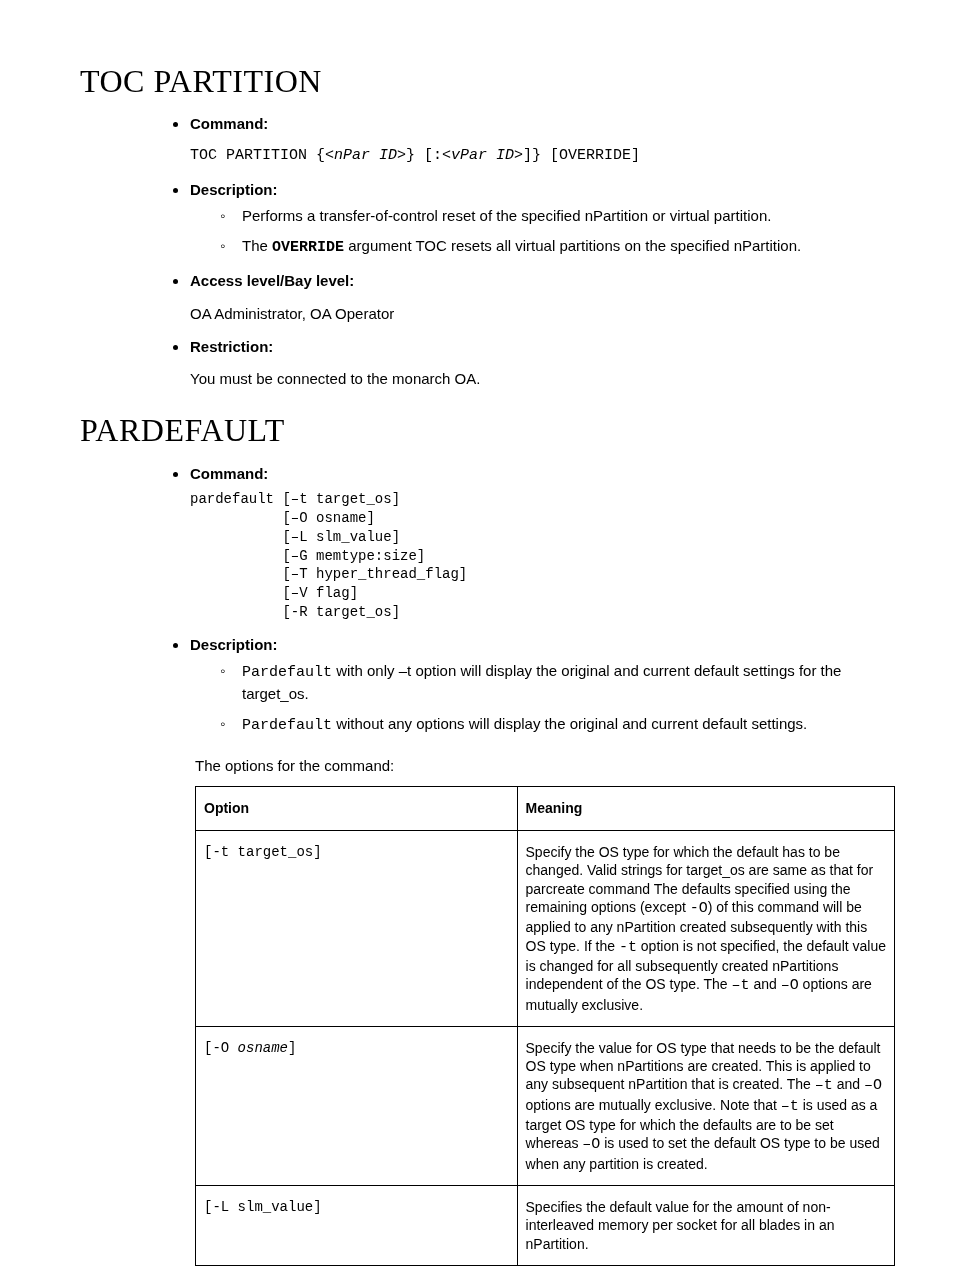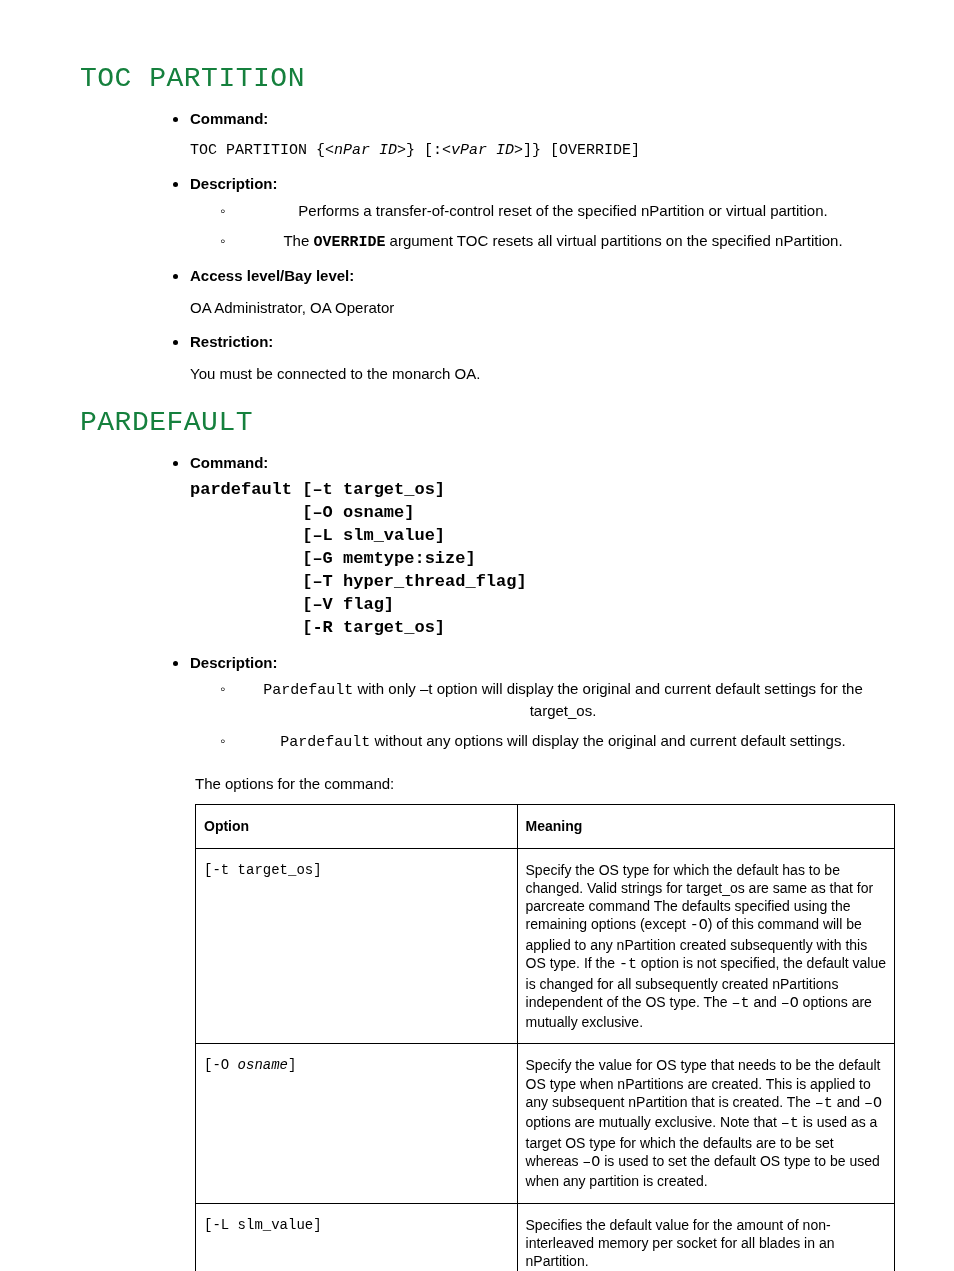--- a/index.html
+++ b/index.html
@@ -4,24 +4,24 @@
 <style>
   body {
     font-family: Arial, Helvetica, sans-serif;
     font-size: 15px;
     color: #000;
     margin: 0;
     padding: 60px 70px 40px 80px;
     line-height: 1.35;
   }
   h1 {
-    font-family: Liberation Mono, monospace;
+    font-family: Liberation Serif, serif;
     font-weight: 300;
-    font-size: 28px;
-    color: #15803d;
+    font-size: 32px;
+    color: #000000;
     margin: 0 0 8px 0;
     letter-spacing: 0.5px;
   }
   ul.outer {
     list-style: disc;
     padding-left: 110px;
     margin: 4px 0 20px 0;
   }
   ul.outer > li {
     margin-bottom: 10px;
@@ -32,45 +32,43 @@
   }
   ul.inner {
     list-style: none;
     padding-left: 30px;
     margin: 6px 0 0 0;
   }
   ul.inner > li {
     position: relative;
     margin-bottom: 10px;
     padding-left: 22px;
-    text-align: center;
   }
   ul.inner > li::before {
     content: "◦";
     position: absolute;
     left: 0;
     top: 0;
   }
   .label {
     font-weight: bold;
   }
   .body-text {
     margin-top: 12px;
   }
   .mono {
     font-family: "Courier New", monospace;
     font-size: 15px;
   }
   pre {
     font-family: "Courier New", monospace;
-    font-size: 17px;
+    font-size: 14px;
     margin: 6px 0 10px 0;
     white-space: pre;
     line-height: 1.35;
-    font-weight: bold;
   }
   .options-intro {
     margin: 4px 0 10px 115px;
   }
   table {
     border-collapse: collapse;
     width: 700px;
     margin-left: 115px;
     font-size: 14px;
   }

